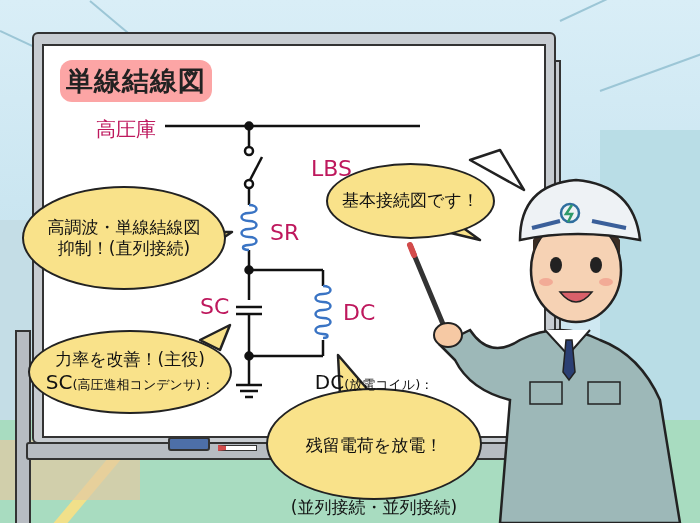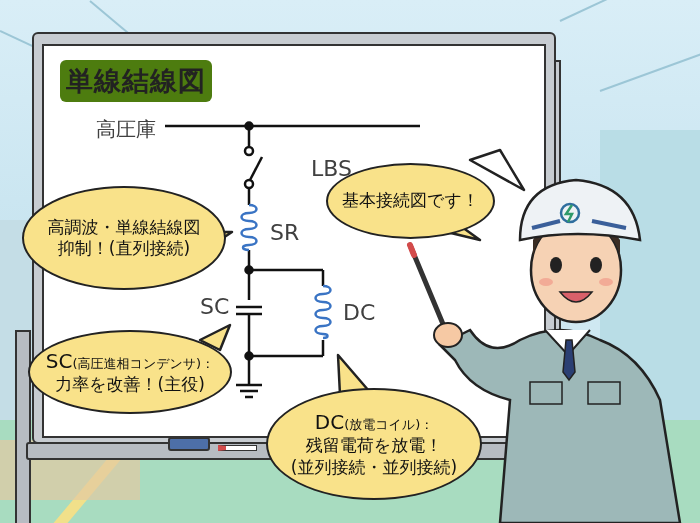--- a/index.html
+++ b/index.html
@@ -24,24 +24,24 @@
           border:2px solid #333; border-radius:3px; }
   .eraser { position:absolute; left:168px; top:437px; width:38px; height:10px; background:#4d6fa8;
             border:2px solid #333; border-radius:3px; }
   .marker { position:absolute; left:218px; top:445px; width:30px; height:4px; background:#fff;
             border:1.5px solid #333; border-left:8px solid #d34b4b; }
   .stand-left { position:absolute; left:15px; top:330px; width:12px; height:193px; background:#b7bcc2;
                 border:2px solid #333; }
   .stand-right { position:absolute; left:545px; top:60px; width:12px; height:463px; background:#c7ccd1;
                  border:2px solid #333; }
 
-  .title-box { position:absolute; left:60px; top:60px; width:152px; height:42px; background:#4d7c0f;
-               border-radius:6px; display:flex; align-items:center; justify-content:center;
+  .title-box { position:absolute; left:60px; top:60px; width:152px; height:42px; background:#fca5a5;
+               border-radius:12px; display:flex; align-items:center; justify-content:center;
                font-size:27px; font-weight:bold; color:#222; letter-spacing:1px; }
-  .label { position:absolute; font-size:20px; color:#404040; }
+  .label { position:absolute; font-size:20px; color:#be185d; }
   .label.big { font-size:22px; }
 
   .bubble { position:absolute; background:#f9e28a; border:2.5px solid #222; border-radius:50%;
             display:flex; flex-direction:column; align-items:center; justify-content:center;
             color:#111; text-align:center; line-height:1.25; }
   .bubble.white { background:#fff; }
   .bubble .line { font-size:17px; white-space:nowrap; }
   .bubble .line small { font-size:13px; }
   .bubble .line b { font-size:20px; font-weight:normal; }
 
@@ -120,25 +120,25 @@
   <div class="bubble" style="left:22px;top:186px;width:200px;height:100px;">
     <div class="line">高調波・単線結線図</div>
     <div class="line">抑制！(直列接続)</div>
   </div>
 
   <div class="bubble" style="left:326px;top:163px;width:165px;height:72px;">
     <div class="line">基本接続図です！</div>
   </div>
 
   <div class="bubble" style="left:28px;top:330px;width:200px;height:80px;">
+    <div class="line">力率を改善！(主役)</div>
     <div class="line"><b>SC</b><small>(高圧進相コンデンサ)：</small></div>
-    <div class="line">力率を改善！(主役)</div>
   </div>
 
-  <div class="bubble" style="left:266px;top:388px;width:212px;height:108px;">
+  <div class="bubble" style="left:266px;top:388px;width:212px;height:108px;gap:40px;">
     <div class="line"><b>DC</b><small>(放電コイル)：</small></div>
     <div class="line">残留電荷を放電！</div>
     <div class="line">(並列接続・並列接続)</div>
   </div>
 
   <svg class="abs" width="700" height="523">
 
     <line x1="410" y1="245" x2="458" y2="360" stroke="#333" stroke-width="5" stroke-linecap="round"></line>
     <line x1="410" y1="245" x2="414" y2="255" stroke="#d34b4b" stroke-width="6" stroke-linecap="round"></line>
 

